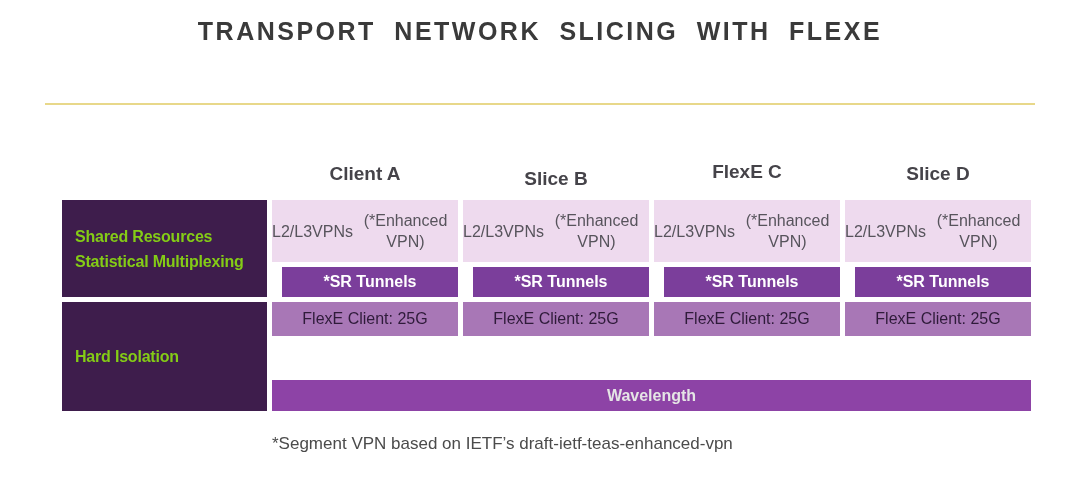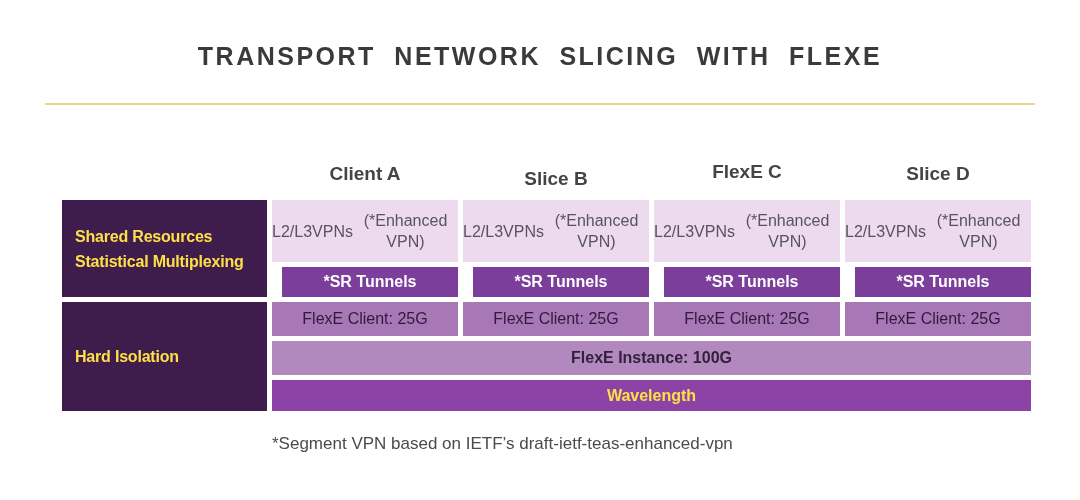--- a/index.html
+++ b/index.html
@@ -10,21 +10,21 @@
   }
   .page {
     position: relative;
     width: 1080px;
     height: 500px;
     background: #ffffff;
     overflow: hidden;
   }
   .title {
     position: absolute;
-    top: 42px;
+    top: 17px;
     left: 0;
     width: 100%;
     margin: 0;
     text-align: center;
     font-size: 25px;
     font-weight: 700;
     letter-spacing: 2.5px;
     word-spacing: 9px;
     color: #3a3a3a;
   }
@@ -60,21 +60,21 @@
   .h-b { transform: translateY(5px); }
   .h-c { transform: translateY(-2px); }
   .h-d { transform: translateY(0px); }
   .c2 { grid-column: 2; }
   .c3 { grid-column: 3; }
   .c4 { grid-column: 4; }
   .c5 { grid-column: 5; }
   .group {
     grid-column: 1;
     background: #3e1d4c;
-    color: #fde047;
+    color: #84cc16;
     font-weight: 700;
     font-size: 16px;
     line-height: 25px;
     display: flex;
     flex-direction: column;
     justify-content: center;
     padding-left: 13px;
     letter-spacing: -0.2px;
   }
   .g1 { grid-row: 2 / 4; }
@@ -114,21 +114,21 @@
     grid-column: 2 / 6;
     background: #b289bf;
     color: #33203c;
     font-size: 16px;
     font-weight: 700;
   }
   .wave {
     grid-row: 6;
     grid-column: 2 / 6;
     background: #8d43a6;
-    color: #fde047;
+    color: #e5e5e5;
     font-size: 16px;
     font-weight: 700;
   }
   .footnotes {
     position: absolute;
     left: 272px;
     top: 431px;
     font-size: 17px;
     line-height: 25px;
     color: #4b4b4b;
@@ -179,21 +179,20 @@
     <div class="cell sr c2">*SR Tunnels</div>
     <div class="cell sr c3">*SR Tunnels</div>
     <div class="cell sr c4">*SR Tunnels</div>
     <div class="cell sr c5">*SR Tunnels</div>
 
     <div class="cell client c2">FlexE Client: 25G</div>
     <div class="cell client c3">FlexE Client: 25G</div>
     <div class="cell client c4">FlexE Client: 25G</div>
     <div class="cell client c5">FlexE Client: 25G</div>
 
-    <div class="cell instance">FlexE Instance: 100G</div>
 
     <div class="cell wave">Wavelength</div>
 
   </div>
 
   <div class="footnotes">
     <div>*Segment VPN based on IETF’s draft-ietf-teas-enhanced-vpn</div>
   </div>
 
 </div>

